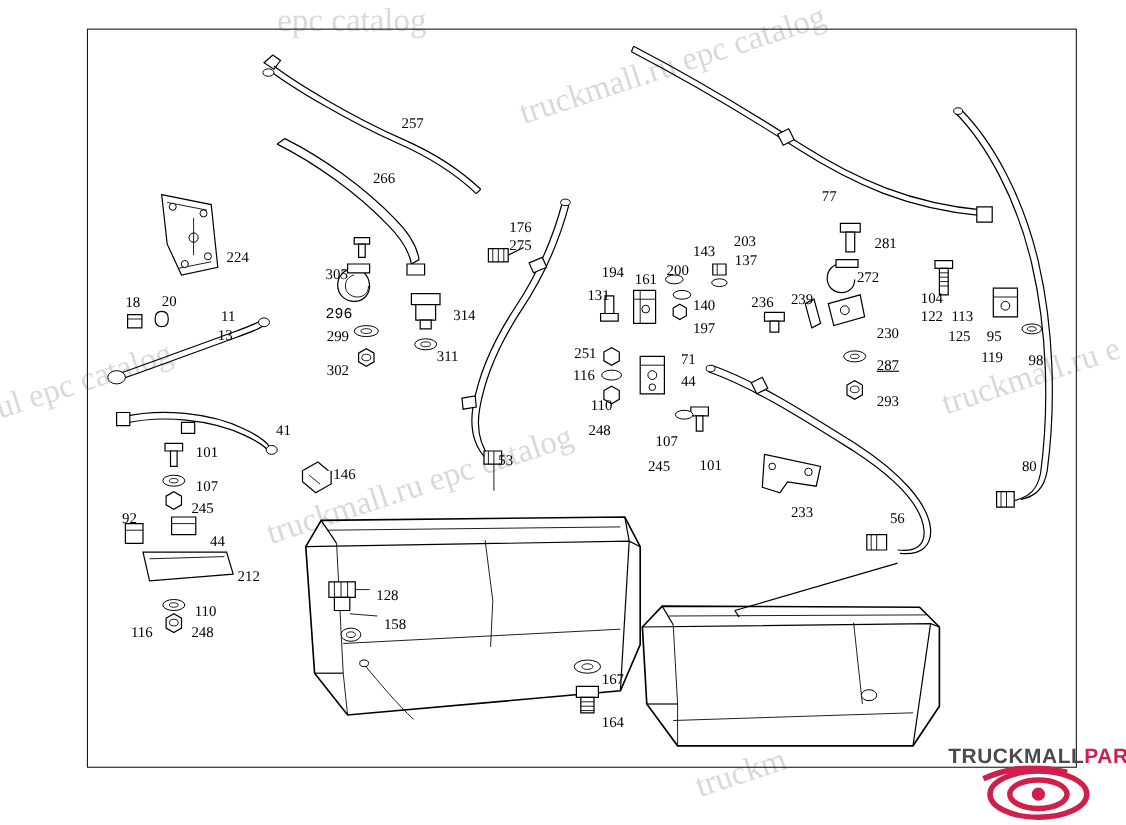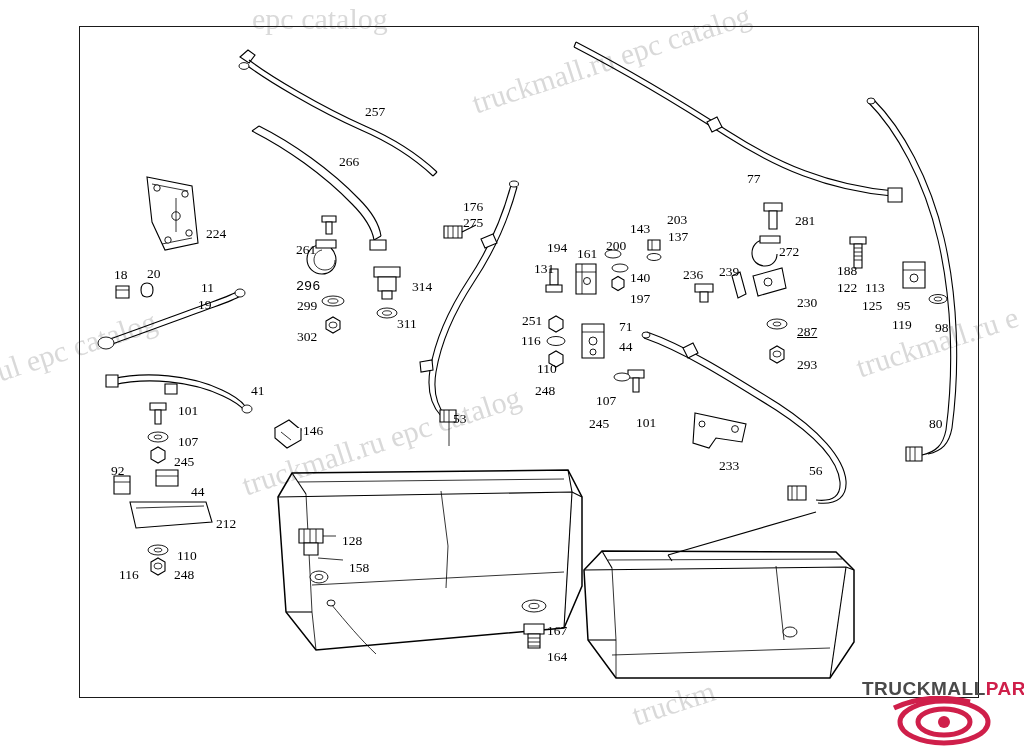--- a/index.html
+++ b/index.html
@@ -330,22 +330,22 @@
 
   </svg>
 
   <div id="callout-layer">
       <div class="num" style="left: 349px; top: 105px;">257</div>
       <div class="num" style="left: 323px; top: 155px;">266</div>
       <div class="num" style="left: 190px; top: 227px;">224</div>
       <div class="num" style="left: 98px; top: 268px;">18</div>
       <div class="num" style="left: 131px; top: 267px;">20</div>
       <div class="num" style="left: 185px; top: 281px;">11</div>
-      <div class="num" style="left: 182px; top: 298px;">19</div>
-      <div class="num" style="left: 280px; top: 243px;">261</div>
+      <div class="num" style="left: 182px; top: 298px;">13</div>
+      <div class="num" style="left: 280px; top: 243px;">305</div>
       <div class="num" style="left: 280px; top: 280px; font-family: Liberation Mono, monospace;">296</div>
       <div class="num" style="left: 281px; top: 299px;">299</div>
       <div class="num" style="left: 281px; top: 330px;">302</div>
       <div class="num" style="left: 396px; top: 280px;">314</div>
       <div class="num" style="left: 381px; top: 317px;">311</div>
       <div class="num" style="left: 447px; top: 200px;">176</div>
       <div class="num" style="left: 447px; top: 216px;">275</div>
       <div class="num" style="left: 437px; top: 412px;">53</div>
       <div class="num" style="left: 235px; top: 384px;">41</div>
       <div class="num" style="left: 162px; top: 404px;">101</div>
@@ -353,21 +353,21 @@
       <div class="num" style="left: 158px; top: 455px;">245</div>
       <div class="num" style="left: 95px; top: 464px;">92</div>
       <div class="num" style="left: 175px; top: 485px;">44</div>
       <div class="num" style="left: 200px; top: 517px;">212</div>
       <div class="num" style="left: 161px; top: 549px;">110</div>
       <div class="num" style="left: 103px; top: 568px;">116</div>
       <div class="num" style="left: 158px; top: 568px;">248</div>
       <div class="num" style="left: 287px; top: 424px;">146</div>
       <div class="num" style="left: 326px; top: 534px;">128</div>
       <div class="num" style="left: 333px; top: 561px;">158</div>
-      <div class="num" style="left: 531px; top: 624px;">167</div>
+      <div class="num" style="left: 531px; top: 611px;">167</div>
       <div class="num" style="left: 531px; top: 650px;">164</div>
       <div class="num" style="left: 531px; top: 241px;">194</div>
       <div class="num" style="left: 518px; top: 262px;">131</div>
       <div class="num" style="left: 561px; top: 247px;">161</div>
       <div class="num" style="left: 614px; top: 222px;">143</div>
       <div class="num" style="left: 590px; top: 239px;">200</div>
       <div class="num" style="left: 651px; top: 213px;">203</div>
       <div class="num" style="left: 652px; top: 230px; font-family: Liberation Serif, serif;">137</div>
       <div class="num" style="left: 614px; top: 271px; text-align: center;">140</div>
       <div class="num" style="left: 614px; top: 292px;">197</div>
@@ -382,21 +382,21 @@
       <div class="num" style="left: 620px; top: 416px;">101</div>
       <div class="num" style="left: 667px; top: 268px;">236</div>
       <div class="num" style="left: 703px; top: 265px;">239</div>
       <div class="num" style="left: 781px; top: 296px;">230</div>
       <div class="num" style="left: 781px; top: 325px; text-decoration: underline;">287</div>
       <div class="num" style="left: 781px; top: 358px;">293</div>
       <div class="num" style="left: 703px; top: 459px;">233</div>
       <div class="num" style="left: 793px; top: 464px;">56</div>
       <div class="num" style="left: 779px; top: 214px;">281</div>
       <div class="num" style="left: 763px; top: 245px; text-align: right;">272</div>
-      <div class="num" style="left: 821px; top: 264px;">188</div>
+      <div class="num" style="left: 821px; top: 264px;">104</div>
       <div class="num" style="left: 821px; top: 281px;">122</div>
       <div class="num" style="left: 849px; top: 281px;">113</div>
       <div class="num" style="left: 846px; top: 299px;">125</div>
       <div class="num" style="left: 881px; top: 299px;">95</div>
       <div class="num" style="left: 876px; top: 318px;">119</div>
       <div class="num" style="left: 919px; top: 321px;">98</div>
       <div class="num" style="left: 913px; top: 417px;">80</div>
       <div class="num" style="left: 731px; top: 172px;">77</div>
     </div>
 

